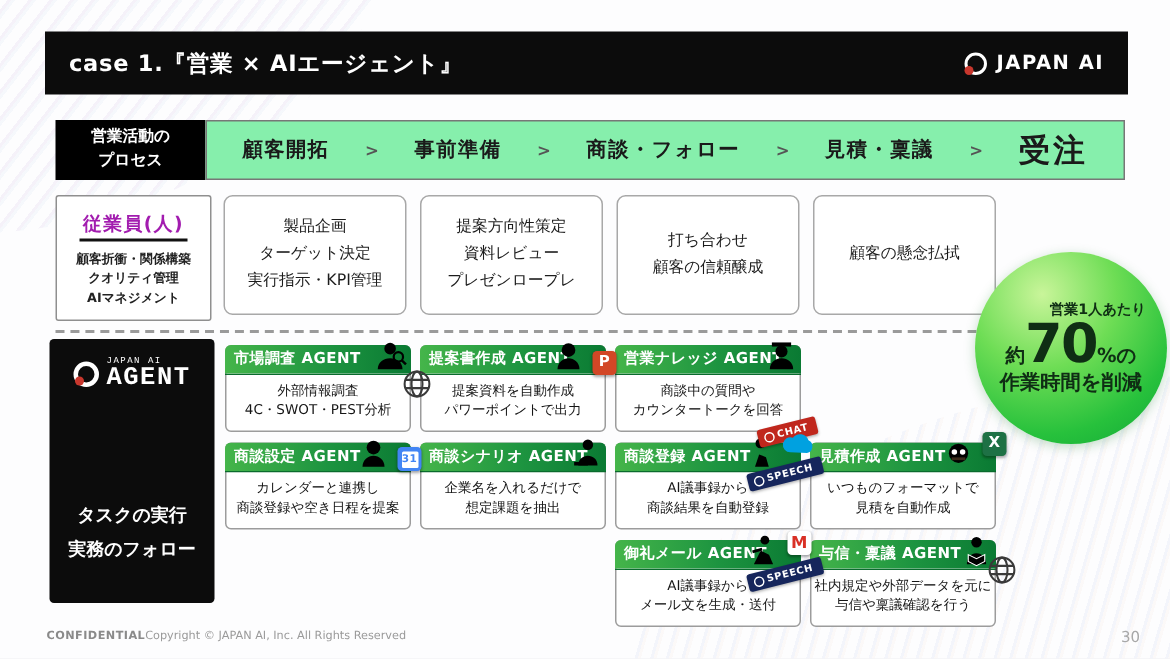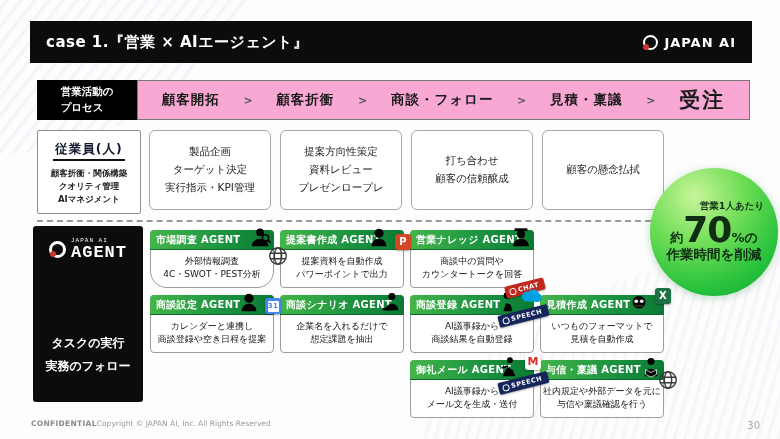--- a/index.html
+++ b/index.html
@@ -15,31 +15,31 @@
   .titlebar{position:absolute;left:30px;top:21px;width:722px;height:42px;background:#0c0c0c;
     display:flex;align-items:center;justify-content:space-between;padding:0 16px;box-sizing:border-box;}
   .titlebar .title{color:#fff;font-size:15px;font-weight:bold;letter-spacing:.5px;}
   .brand{display:flex;align-items:center;gap:6px;}
   .ring{position:relative;width:15px;height:15px;border:2.6px solid #fff;border-radius:50%;box-sizing:border-box;background:transparent;}
   .ring .dot{position:absolute;left:-2px;bottom:-2px;width:6px;height:6px;border-radius:50%;background:#c8372d;}
   .brand .brand-text{color:#fff;font-size:13px;font-weight:600;letter-spacing:1px;}
 
   
   .proc-label{position:absolute;left:37px;top:80px;width:100px;height:40px;background:#000;color:#fff;
-    font-size:10.5px;font-weight:bold;display:flex;align-items:center;justify-content:center;white-space:pre-line;line-height:1.5;}
-  .proc-row{position:absolute;left:137px;top:80px;width:613px;height:40px;background:#f9a8d4;border:1.5px solid #777;
+    font-size:10.5px;font-weight:bold;display:flex;align-items:center;justify-content:center;text-align:center;white-space:pre-line;line-height:1.5;}
+  .proc-row{position:absolute;left:137px;top:80px;width:613px;height:40px;background:#86efac;border:1.5px solid #777;
     box-sizing:border-box;display:flex;align-items:center;justify-content:space-evenly;}
   .proc-step{font-size:13.5px;font-weight:bold;color:#1a1a1a;letter-spacing:1px;}
   .proc-step.large{font-size:21px;letter-spacing:2px;}
   .proc-sep{font-size:11px;color:#555;font-weight:bold;}
 
   
   .emp-box{position:absolute;left:37px;top:130px;width:104px;height:84px;background:#fff;border:1px solid #8f8f8f;
     border-radius:2px;box-sizing:border-box;text-align:center;padding-top:7px;}
-  .emp-title{font-size:12.5px;font-weight:bold;color:#0f172a;display:inline-block;border-bottom:2px solid #111;padding:0 2px 1px;letter-spacing:1px;}
+  .emp-title{font-size:12.5px;font-weight:bold;color:#a21caf;display:inline-block;border-bottom:2px solid #111;padding:0 2px 1px;letter-spacing:1px;}
   .emp-items{margin-top:6px;font-size:8.5px;font-weight:bold;color:#222;line-height:1.55;white-space:pre-line;}
 
   
   .task-box{position:absolute;top:130px;width:122px;height:80px;background:#fff;border:1px solid #a8a8a8;border-radius:6px;
     box-sizing:border-box;display:flex;align-items:center;justify-content:center;text-align:center;
     font-size:10.5px;color:#1c1c1c;line-height:1.7;white-space:pre-line;}
   .task-1{left:149px;} .task-2{left:280px;} .task-3{left:411px;} .task-4{left:542px;}
 
   .divider{position:absolute;left:37px;top:220px;width:624px;border-top:2px dashed #9a9a9a;}
 
@@ -110,21 +110,21 @@
         </span>
       <span class="brand-text">JAPAN AI</span>
     </div>
   </div>
 
   <div class="proc-label">営業活動の
 プロセス</div>
   <div class="proc-row">
     <span class="proc-step">顧客開拓</span>
     <span class="proc-sep">&gt;</span>
-    <span class="proc-step">顧客折衝</span>
+    <span class="proc-step">事前準備</span>
     <span class="proc-sep">&gt;</span>
     <span class="proc-step">商談・フォロー</span>
     <span class="proc-sep">&gt;</span>
     <span class="proc-step">見積・稟議</span>
     <span class="proc-sep">&gt;</span>
     <span class="proc-step large">受注</span>
   </div>
 
   <div class="emp-box">
     <span class="emp-title">従業員(人)</span>
@@ -162,21 +162,21 @@
         </span>
       <span class="agent-logo-txt">
         <div class="agent-logo-small">JAPAN AI</div>
         <div class="agent-logo-main">AGENT</div>
       </span>
     </div>
     <div class="agent-role">タスクの実行
 実務のフォロー</div>
   </div>
 
-  <div class="card" style="left:150px;top:230px;border-radius:17px;">
+  <div class="card" style="left:150px;top:230px;">
     <div class="card-hd"><span>市場調査 AGENT</span>
       <span class="sil"><svg viewBox="0 0 24 24">
             <circle cx="11" cy="7" r="4.2" fill="#000"></circle>
             <path d="M2 22c0-5 4-8 9-8s9 3 9 8z" fill="#000"></path>
             <circle cx="17" cy="13" r="3.4" fill="none" stroke="#000" stroke-width="1.6"></circle>
             <path d="M19.5 15.5l3 3" stroke="#000" stroke-width="1.8"></path>
           </svg></span>
     </div>
     <div class="card-bd">外部情報調査
 4C・SWOT・PEST分析</div>

